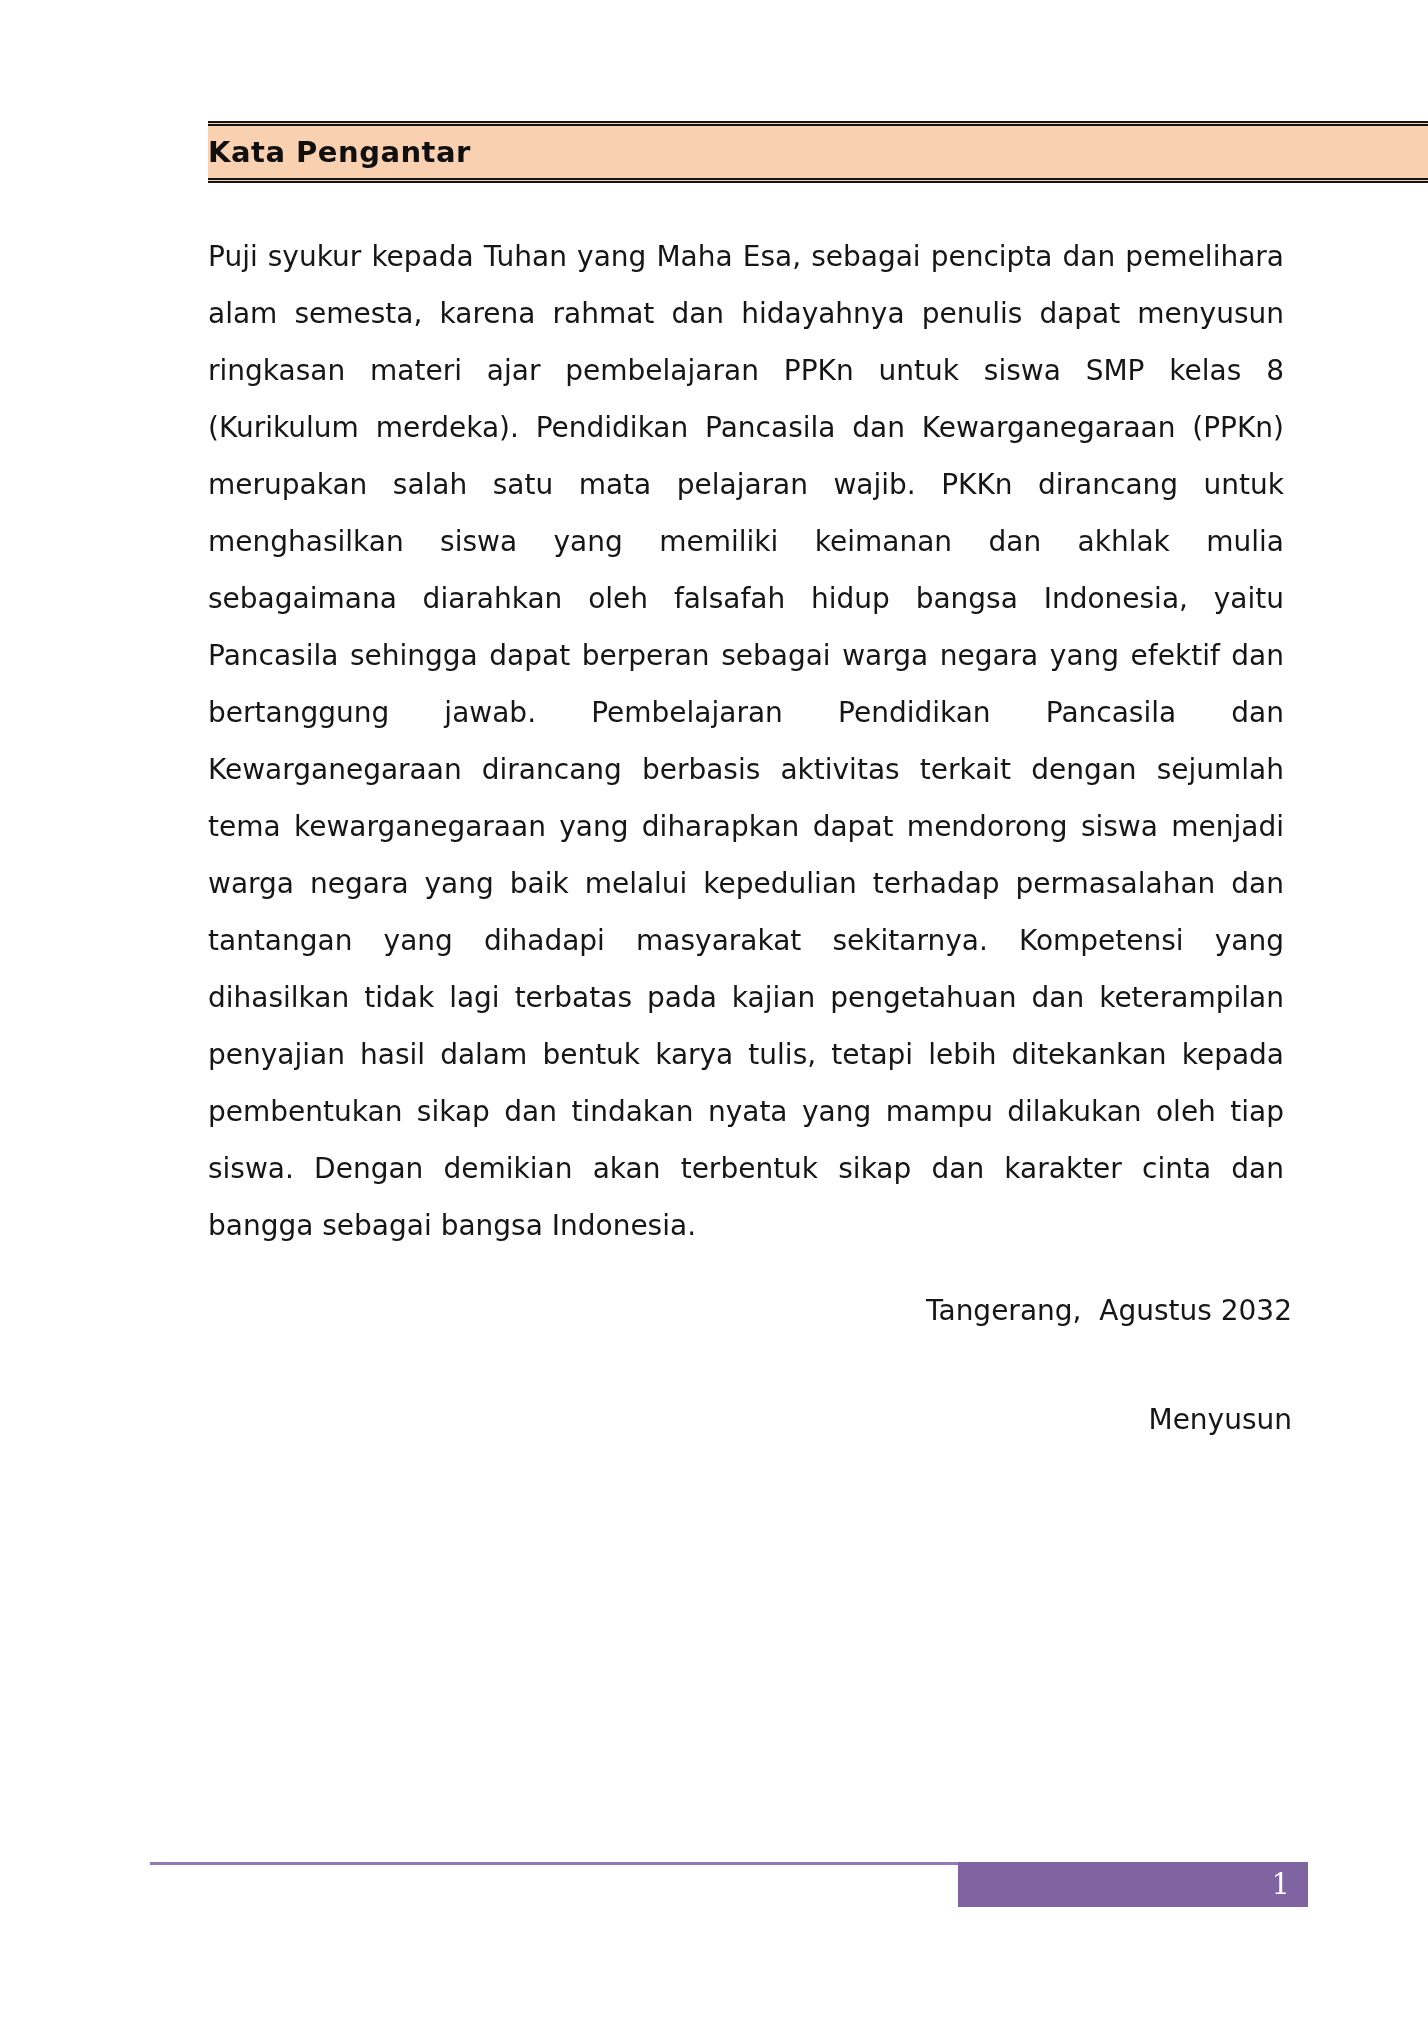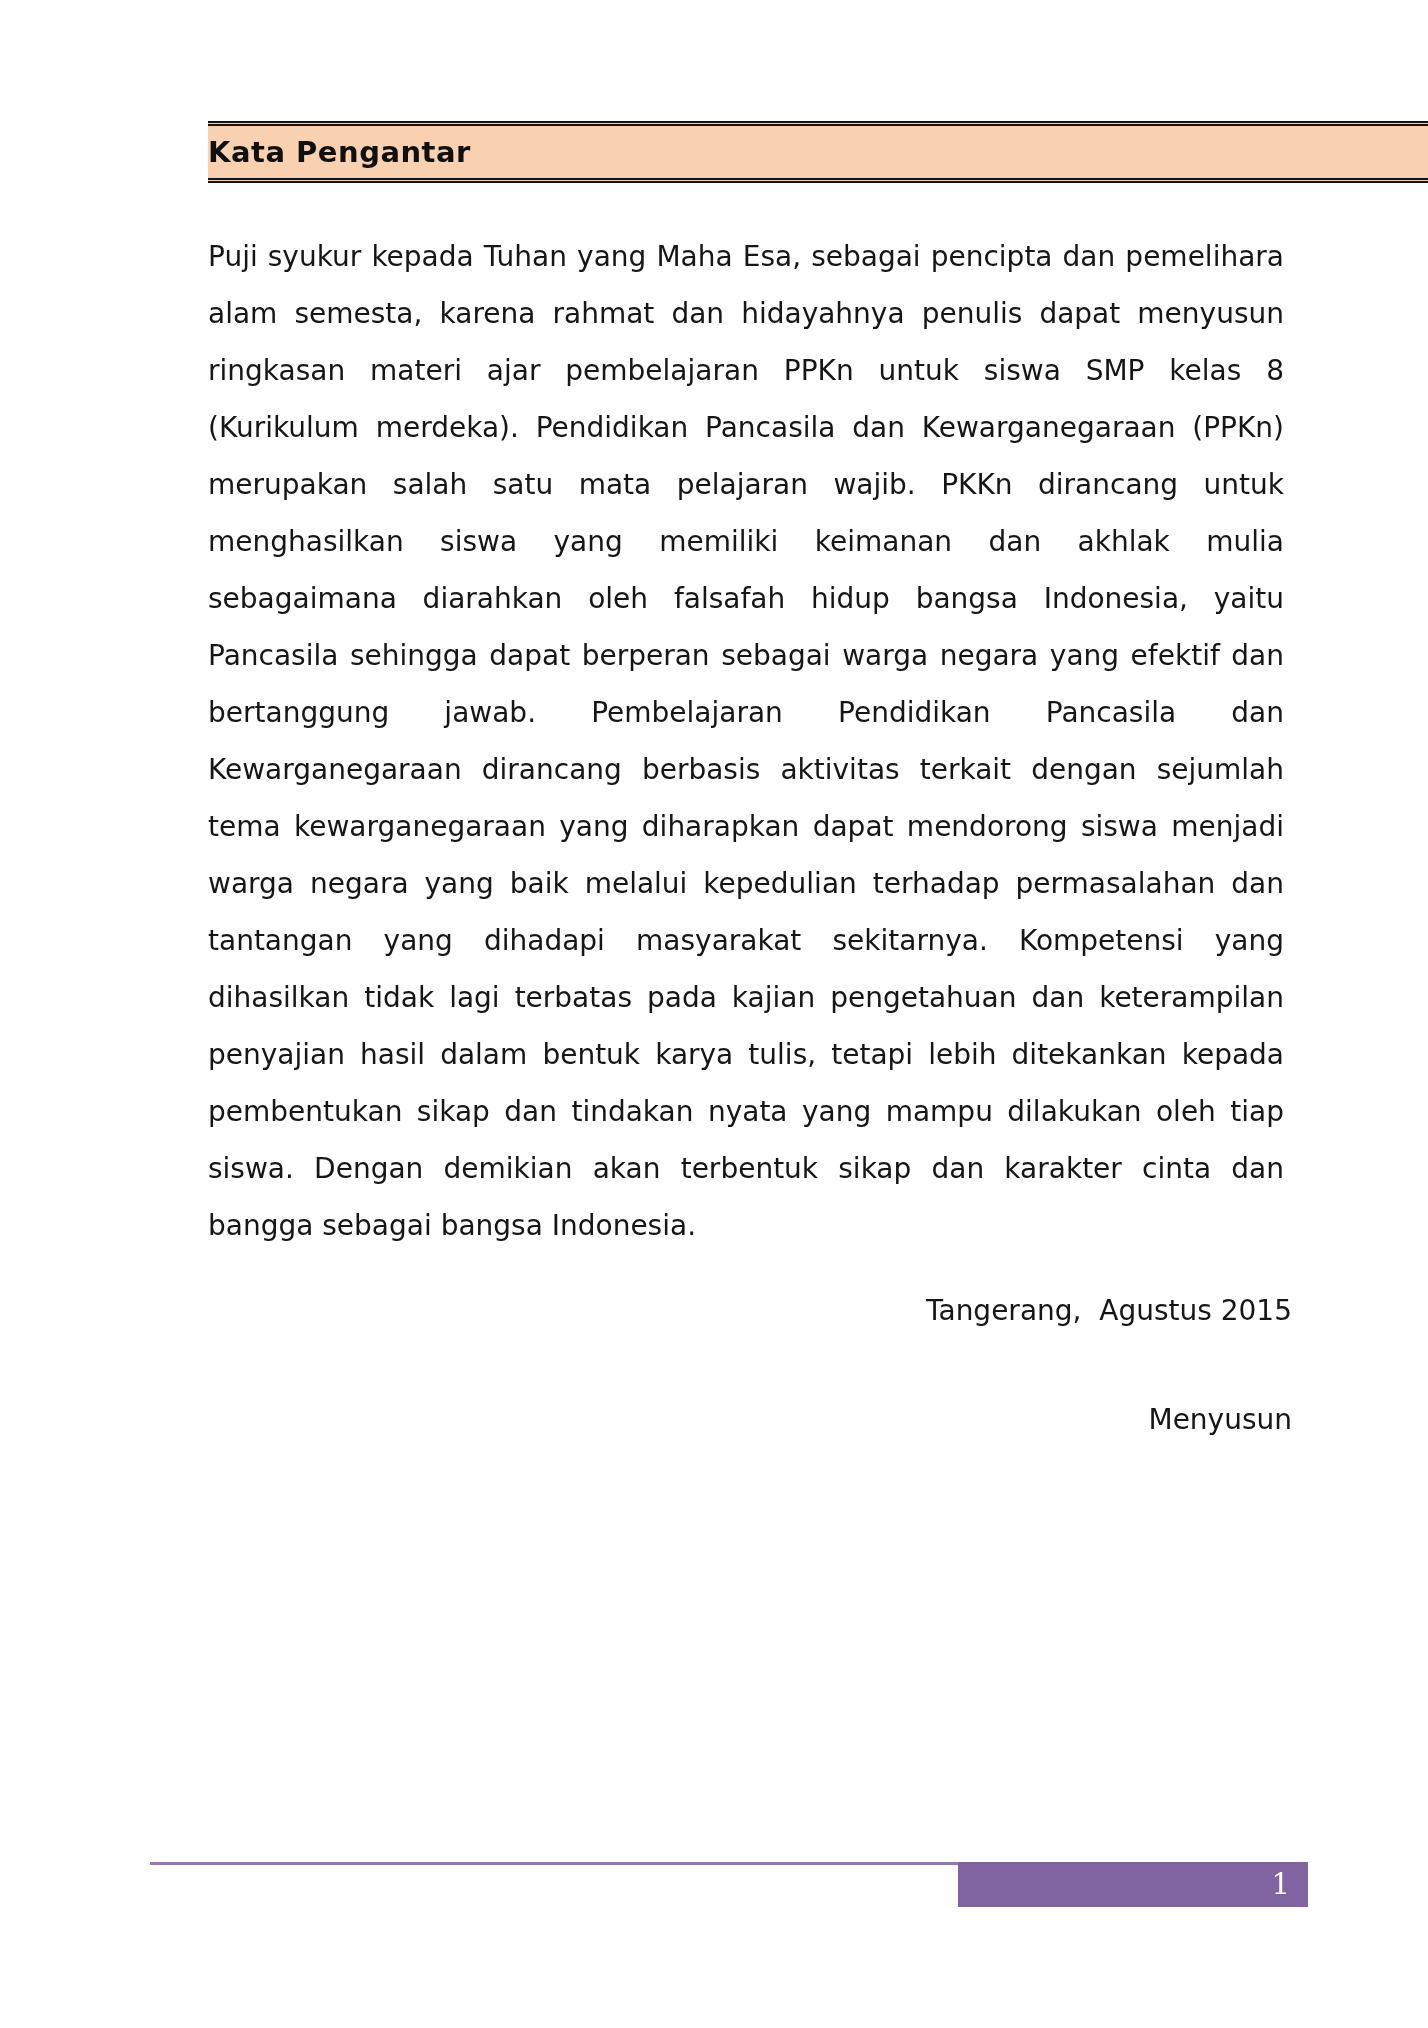--- a/index.html
+++ b/index.html
@@ -94,21 +94,21 @@
 
 <div class="page">
 
   <div class="title-banner">
     <span class="title-text">Kata Pengantar</span>
   </div>
 
   <div class="content">
     <p class="body-par">Puji syukur kepada Tuhan yang Maha Esa, sebagai pencipta dan pemelihara alam semesta, karena rahmat dan hidayahnya penulis dapat menyusun ringkasan materi ajar pembelajaran PPKn untuk siswa SMP kelas 8 (Kurikulum merdeka). Pendidikan Pancasila dan Kewarganegaraan (PPKn) merupakan salah satu mata pelajaran wajib. PKKn dirancang untuk menghasilkan siswa yang memiliki keimanan dan akhlak mulia sebagaimana diarahkan oleh falsafah hidup bangsa Indonesia, yaitu Pancasila sehingga dapat berperan sebagai warga negara yang efektif dan bertanggung jawab. Pembelajaran Pendidikan Pancasila dan Kewarganegaraan dirancang berbasis aktivitas terkait dengan sejumlah tema kewarganegaraan yang diharapkan dapat mendorong siswa menjadi warga negara yang baik melalui kepedulian terhadap permasalahan dan tantangan yang dihadapi masyarakat sekitarnya. Kompetensi yang dihasilkan tidak lagi terbatas pada kajian pengetahuan dan keterampilan penyajian hasil dalam bentuk karya tulis, tetapi lebih ditekankan kepada pembentukan sikap dan tindakan nyata yang mampu dilakukan oleh tiap siswa. Dengan demikian akan terbentuk sikap dan karakter cinta dan bangga sebagai bangsa Indonesia.</p>
 
-    <div class="date-line">Tangerang,  Agustus 2015</div>
+    <div class="date-line">Tangerang,  Agustus 2032</div>
 
     <div class="signature-line">Menyusun</div>
   </div>
 
   <div class="footer-rule"></div>
 
   <div class="page-number-box">
     <span>1</span>
   </div>
 

